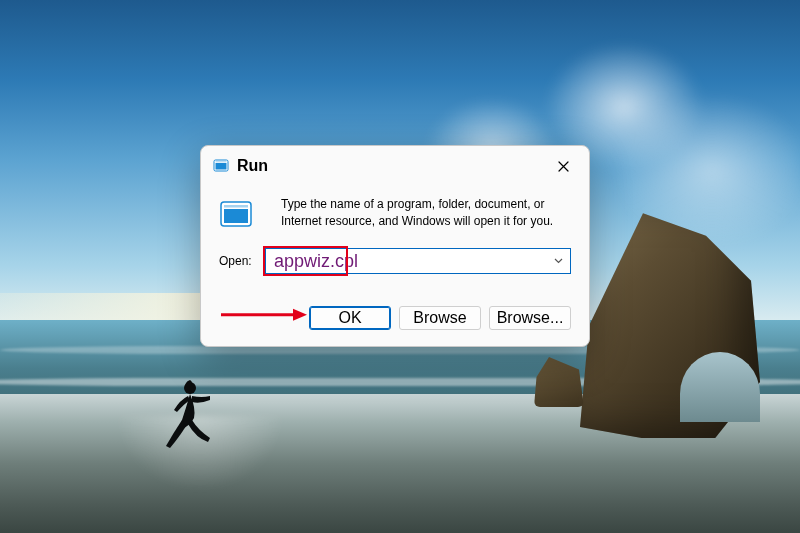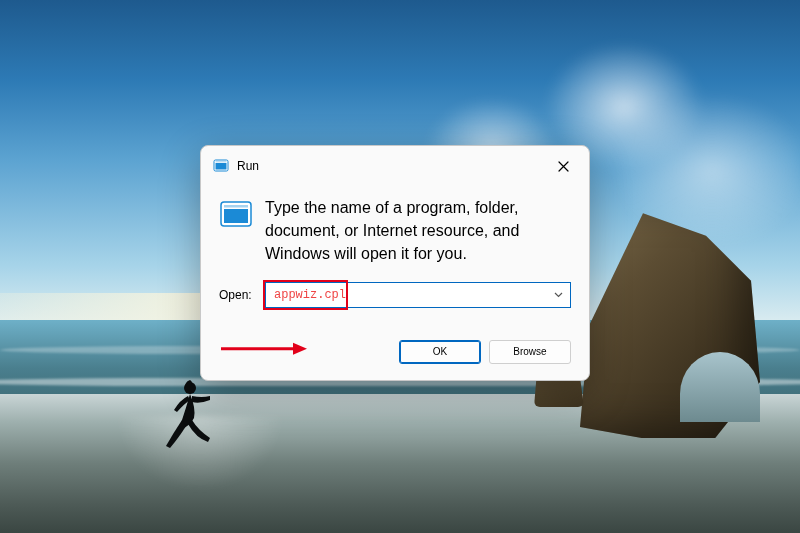--- a/index.html
+++ b/index.html
@@ -79,65 +79,65 @@
       border-radius: 8px;
       box-shadow: 0 12px 40px rgba(0,0,0,0.3);
     }
     .titlebar {
       display: flex; align-items: center; padding: 8px 12px 4px 12px;
     }
     .titlebar .icon-run {
       width: 16px; height: 16px; margin-right: 8px; flex: none;
     }
     .titlebar .title {
-      flex: 1; font-size: 12px; color: #000;
+      flex: 1; font-size: 16px; color: #000; font-weight: bold;
     }
     .titlebar .close {
       width: 28px; height: 24px; display: flex; align-items: center; justify-content: center;
       cursor: pointer; font-size: 14px; color: #000; border-radius: 4px;
     }
 
     .body {
       padding: 14px 18px 2px 18px; display: flex; gap: 12px;
     }
     .body .big-icon {
       width: 34px; height: 34px; flex: none; margin-top: 2px;
     }
     .body .desc {
-      font-size: 16px; color: #000; line-height: 1.45;
+      font-size: 12px; color: #000; line-height: 1.45; margin-left: 16px;
     }
 
     .open-row {
       display: flex; align-items: center; gap: 6px; padding: 14px 18px 6px 18px;
     }
     .open-row .lbl { font-size: 12px; color: #000; width: 40px; }
     .combo {
       position: relative; flex: 1; height: 26px;
       border: 1px solid #0067c0; background: #fff;
       display: flex; align-items: center;
     }
     .combo input {
       flex: 1; border: none; outline: none; background: transparent;
-      font-size: 12px; padding: 0 8px; color: #ef4444; font-family: Liberation Mono, monospace;
+      font-size: 18px; padding: 0 8px; color: #701a75; font-family: Liberation Sans, sans-serif;
     }
     .combo .chev {
       width: 24px; display: flex; align-items: center; justify-content: center;
       color: #555; font-size: 10px; cursor: pointer;
     }
     .highlight-input {
       position: absolute; left: -3px; top: -3px; width: 85px; height: 30px;
       border: 2px solid #e2001a; pointer-events: none;
     }
 
     .btn-row {
       display: flex; gap: 8px; justify-content: flex-end;
       padding: 26px 18px 16px 18px; align-items: center; position: relative;
     }
     .btn {
-      width: 82px; height: 24px; font-size: 10px;
+      width: 82px; height: 24px; font-size: 16px;
       background: #fdfdfd; border: 1px solid #cfcfcf; border-radius: 3px;
       cursor: pointer; color: #000; font-family: inherit;
       display: flex; align-items: center; justify-content: center;
     }
     .btn.primary { border: 1px solid #0067c0; box-shadow: 0 0 0 1px #0067c0 inset; }
 
     .arrow-annot {
       position: absolute; left: 18px; top: 50%; transform: translateY(-40%);
       pointer-events: none;
     }
@@ -210,15 +210,16 @@
     </div>
   </div>
 
   <div class="btn-row">
     <svg class="arrow-annot" width="90" height="18" viewBox="0 0 90 18">
       <line x1="2" y1="9" x2="74" y2="9" stroke="#e2001a" stroke-width="3"></line>
       <polygon points="74,3 88,9 74,15" fill="#e2001a"></polygon>
     </svg>
     <button class="btn primary">OK</button>
     <button class="btn">Browse</button>
+    <button class="btn">Browse...</button>
   </div>
 
 </div>
 
 </body></html>

